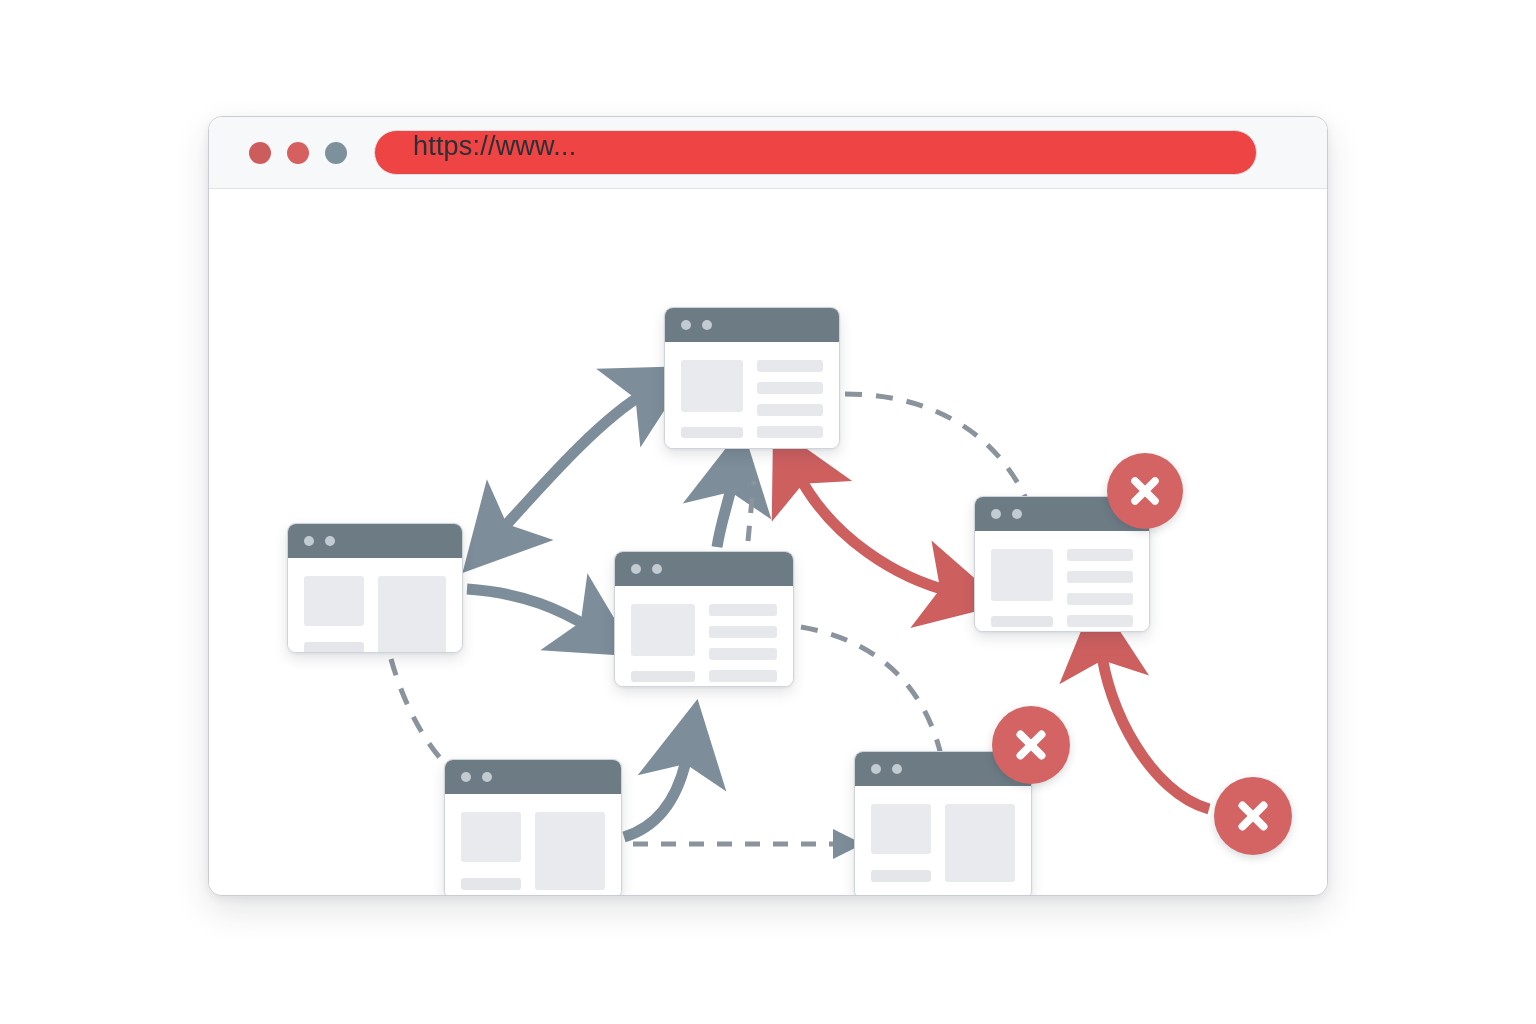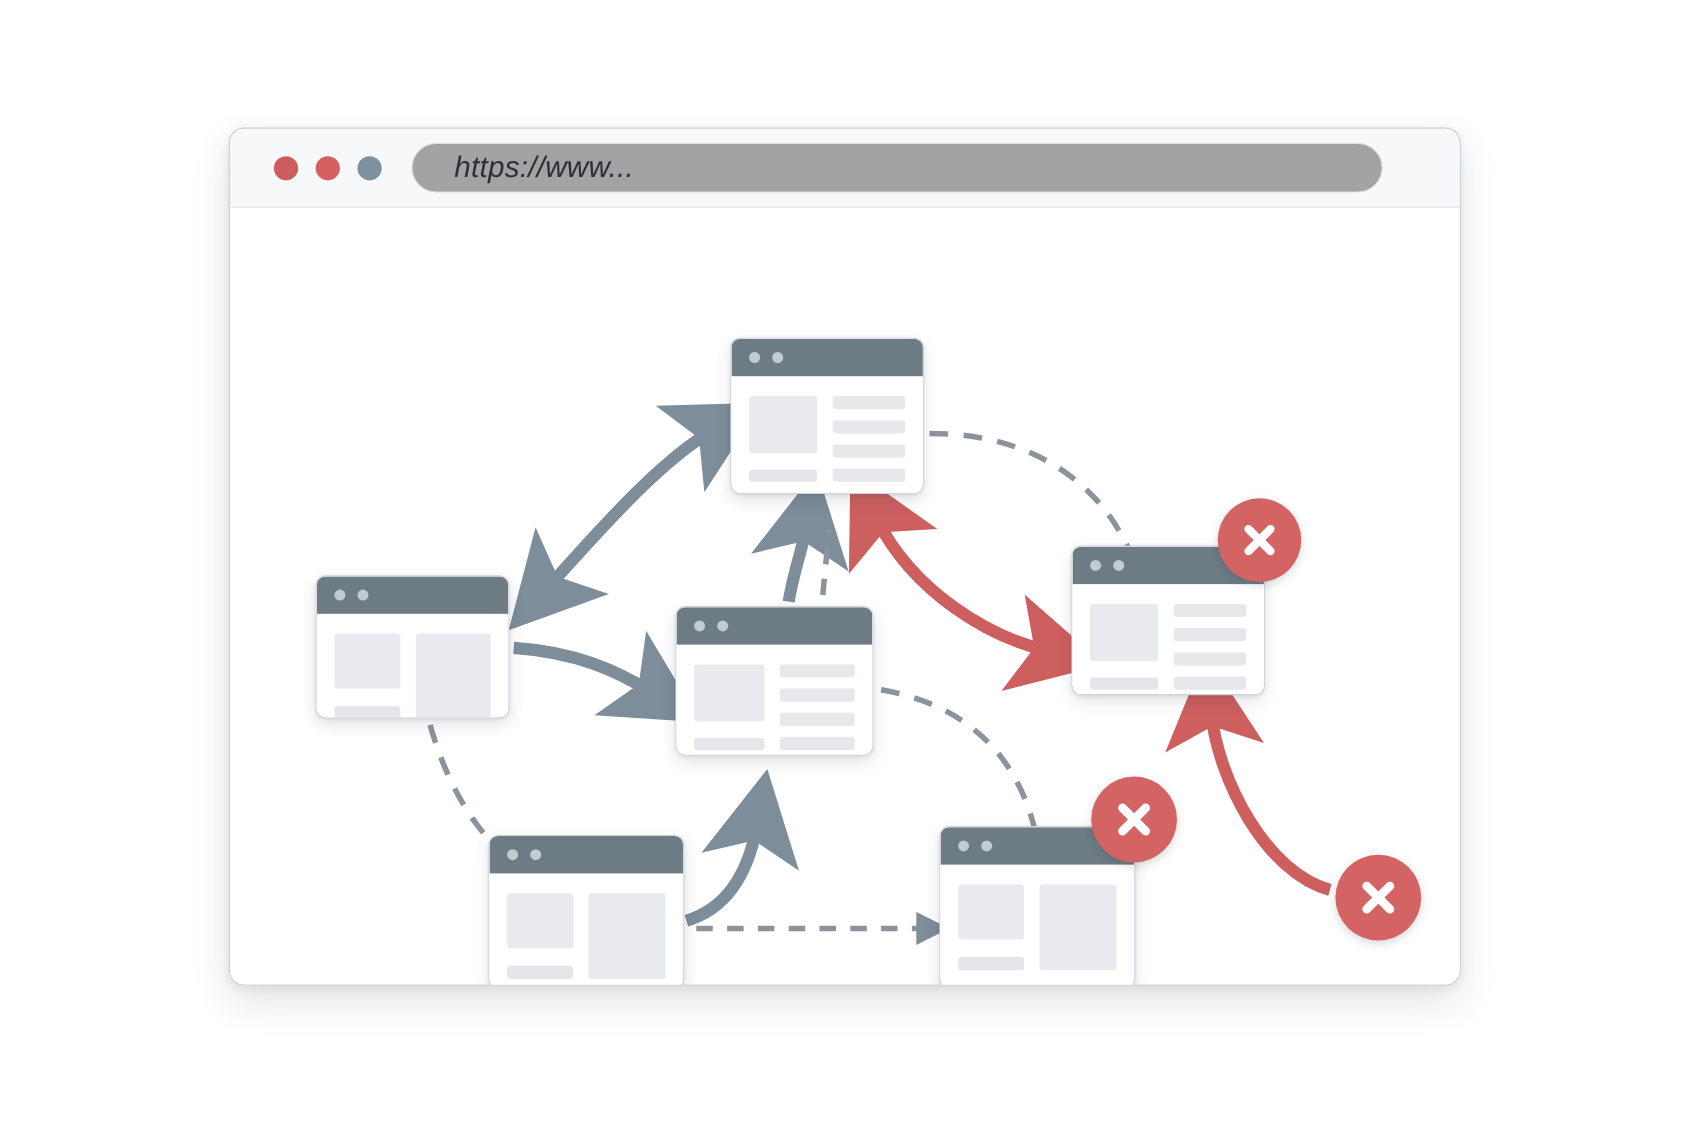--- a/index.html
+++ b/index.html
@@ -55,27 +55,26 @@
     height: 22px;
     border-radius: 50%;
     flex: 0 0 auto;
   }
 
   .address-bar {
     margin-left: 27px;
     margin-right: 70px;
     flex: 1 1 auto;
     height: 45px;
-    background: #a3a3a3;
+    background: #ef4444;
     border: 1px solid #dcdfe3;
     border-radius: 23px;
     display: flex;
-    align-items: center;
-    box-sizing: border-box;
-    font-style: italic;
+    align-items: flex-start;
+    box-sizing: border-box;
   }
   .address-text {
     margin-left: 38px;
     font-size: 27px;
     color: #2b2f36;
     letter-spacing: .2px;
     font-family: "Liberation Sans", sans-serif;
     white-space: nowrap;
   }
 

